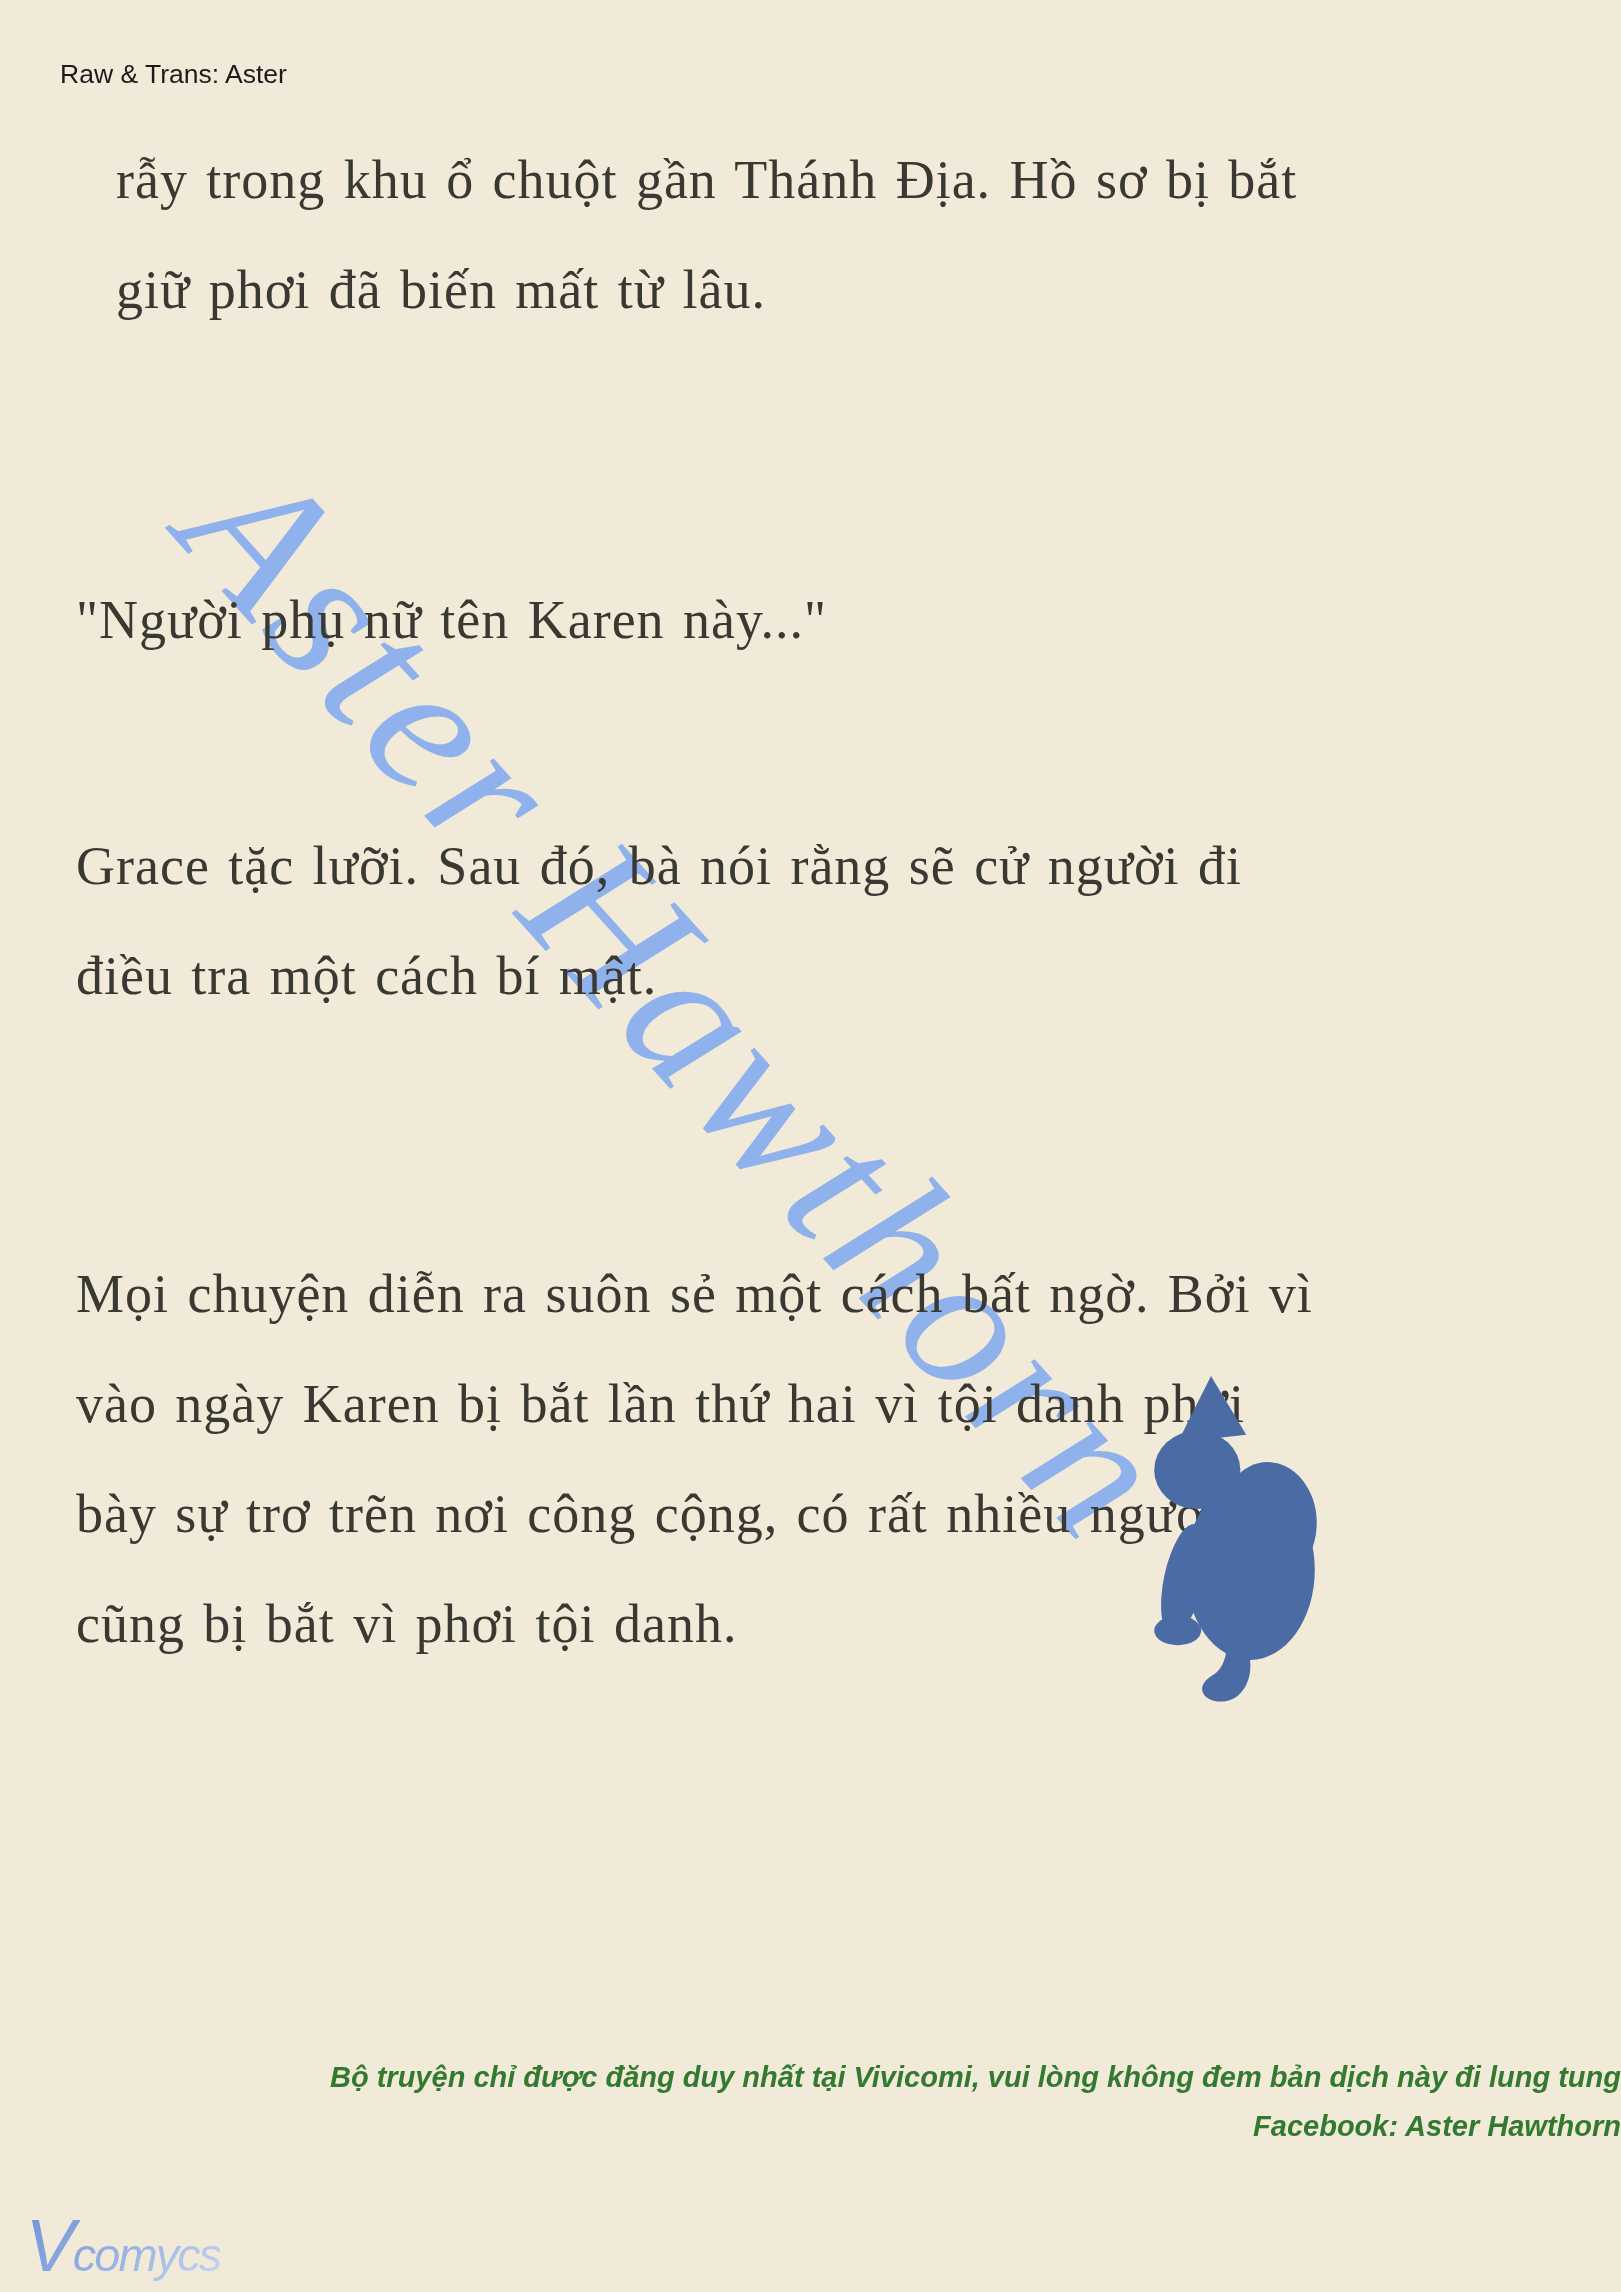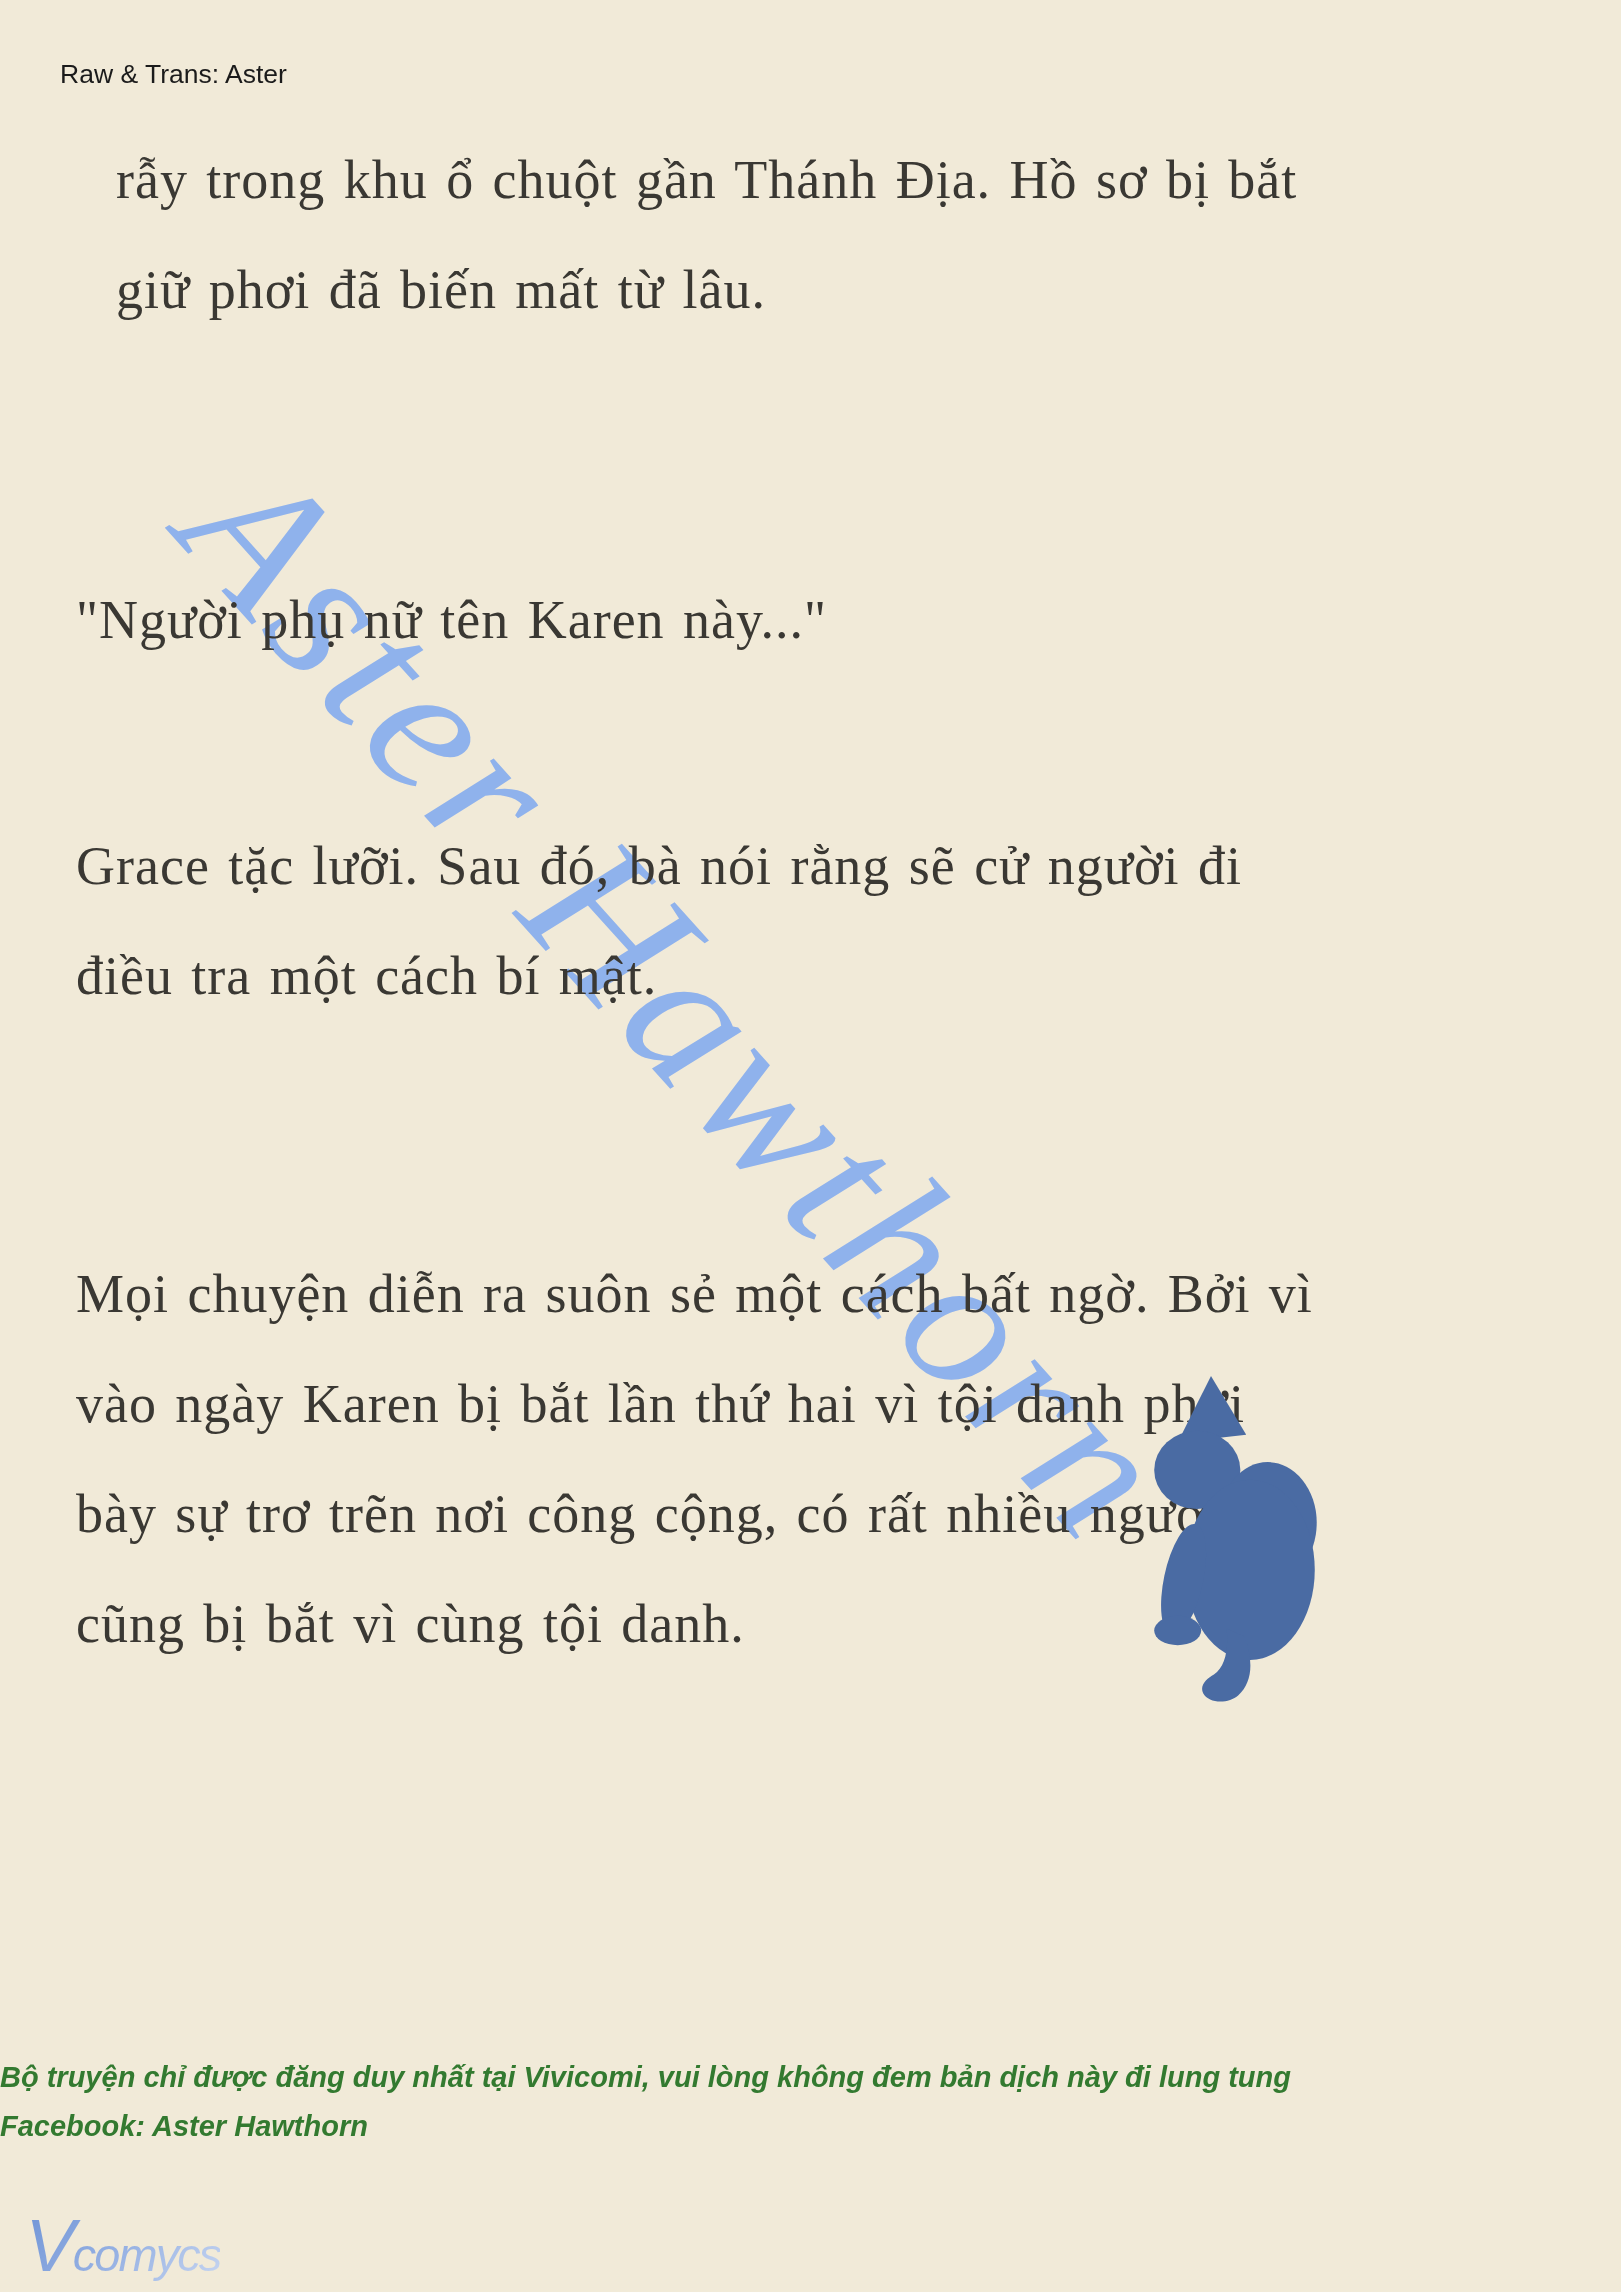--- a/index.html
+++ b/index.html
@@ -54,21 +54,21 @@
     left: 1149px;
     top: 1374px;
     width: 169px;
     height: 328px;
   }
   .footer {
     position: absolute;
     left: 0;
     top: 2053px;
     width: 100%;
-    text-align: left;
+    text-align: right;
     font-family: "Liberation Sans", sans-serif;
     font-style: italic;
     font-weight: 700;
     font-size: 29px;
     line-height: 49px;
     color: #337a30;
   }
   .logo {
     position: absolute;
     left: 25.5px;
@@ -106,21 +106,21 @@
 
   <div class="para p3">
     <div class="line">Grace tặc lưỡi. Sau đó, bà nói rằng sẽ cử người đi</div>
     <div class="line">điều tra một cách bí mật.</div>
   </div>
 
   <div class="para p4">
     <div class="line">Mọi chuyện diễn ra suôn sẻ một cách bất ngờ. Bởi vì</div>
     <div class="line">vào ngày Karen bị bắt lần thứ hai vì tội danh phơi</div>
     <div class="line">bày sự trơ trẽn nơi công cộng, có rất nhiều người</div>
-    <div class="line">cũng bị bắt vì cùng tội danh.</div>
+    <div class="line">cũng bị bắt vì phơi tội danh.</div>
   </div>
 
   <svg class="cat" viewBox="0 0 170 335" xmlns="http://www.w3.org/2000/svg">
     <g fill="#4a6ba3">
       <polygon points="62,2 28,70 98,62"></polygon>
       <ellipse cx="48" cy="98" rx="44" ry="40"></ellipse>
       <ellipse cx="120" cy="152" rx="50" ry="62"></ellipse>
       <ellipse cx="102" cy="200" rx="66" ry="92"></ellipse>
       <ellipse cx="34" cy="210" rx="20" ry="58" transform="rotate(12 34 210)"></ellipse>
       <ellipse cx="28" cy="262" rx="24" ry="15"></ellipse>

